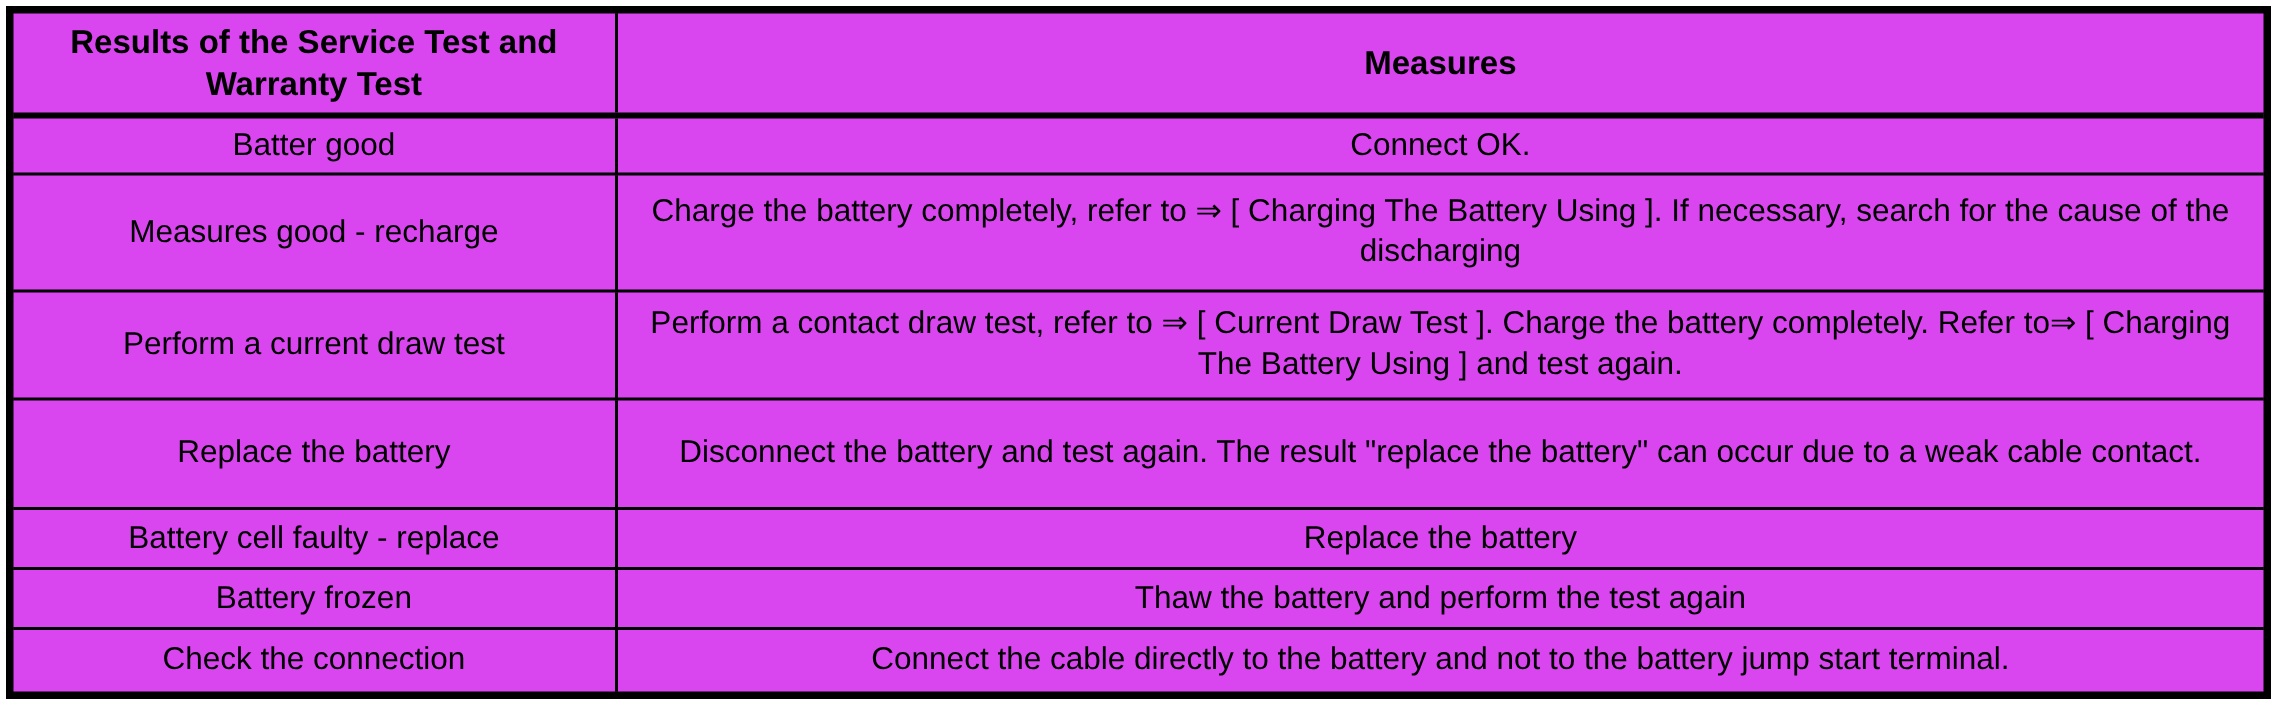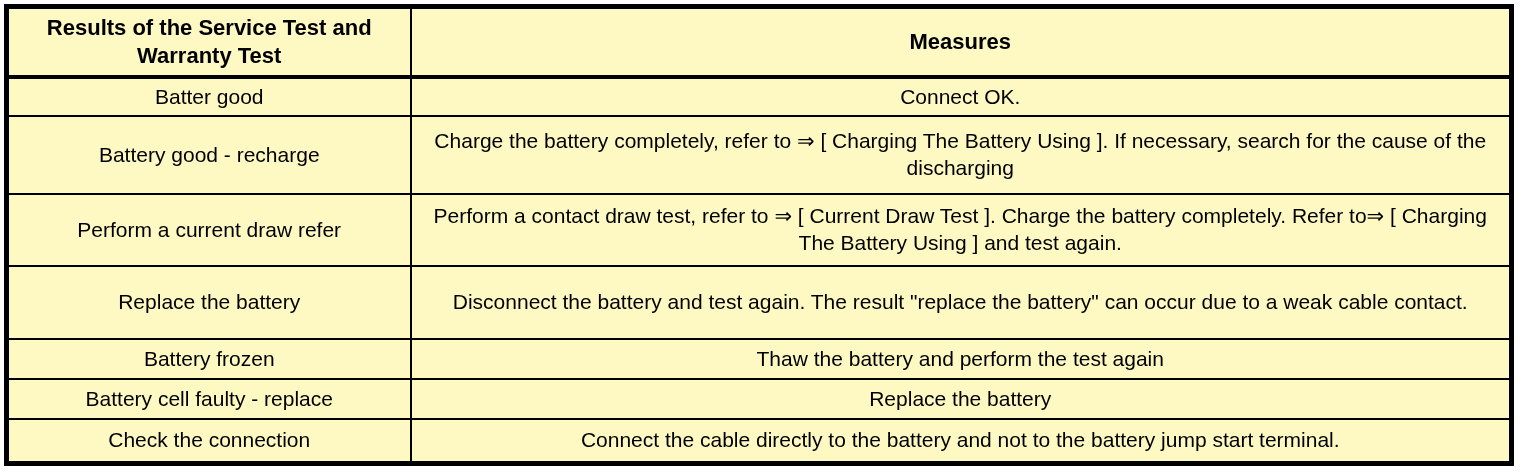--- a/index.html
+++ b/index.html
@@ -17,21 +17,21 @@
     color: #000000;
   }
   table.service-table {
     position: absolute;
     left: 4px;
     top: 4px;
     width: 1510px;
     height: 462px;
     border-collapse: collapse;
     table-layout: fixed;
-    background: #fef9c3;
+    background: #d946ef;
   }
   table.service-table col.col-result { width: 404px; }
   table.service-table td,
   table.service-table th {
     border: 2px solid #000000;
     padding: 4px 8px;
     vertical-align: middle;
     font-size: 21px;
     line-height: 1.28;
     text-align: center;
@@ -69,38 +69,38 @@
         <th class="header-result">Results of the Service Test and Warranty Test</th>
         <th class="header-measure">Measures</th>
       </tr>
     </thead>
     <tbody>
       <tr class="row-h40">
         <td>Batter good</td>
         <td>Connect OK.</td>
       </tr>
       <tr class="row-h76">
-        <td>Battery good - recharge</td>
+        <td>Measures good - recharge</td>
         <td>Charge the battery completely, refer to ⇒ [ Charging The Battery Using ]. If necessary, search for the cause of the discharging</td>
       </tr>
       <tr class="row-h70">
-        <td>Perform a current draw refer</td>
+        <td>Perform a current draw test</td>
         <td>Perform a contact draw test, refer to ⇒ [ Current Draw Test ]. Charge the battery completely. Refer to⇒ [ Charging The Battery Using ] and test again.</td>
       </tr>
       <tr class="row-h72">
         <td>Replace the battery</td>
         <td>Disconnect the battery and test again. The result "replace the battery" can occur due to a weak cable contact.</td>
       </tr>
       <tr class="row-h40">
+        <td>Battery cell faulty - replace</td>
+        <td>Replace the battery</td>
+      </tr>
+      <tr class="row-h40">
         <td>Battery frozen</td>
         <td>Thaw the battery and perform the test again</td>
-      </tr>
-      <tr class="row-h40">
-        <td>Battery cell faulty - replace</td>
-        <td>Replace the battery</td>
       </tr>
       <tr class="row-h44">
         <td>Check the connection</td>
         <td>Connect the cable directly to the battery and not to the battery jump start terminal.</td>
       </tr>
     </tbody>
   </table>
 </div>
 
 </body></html>

